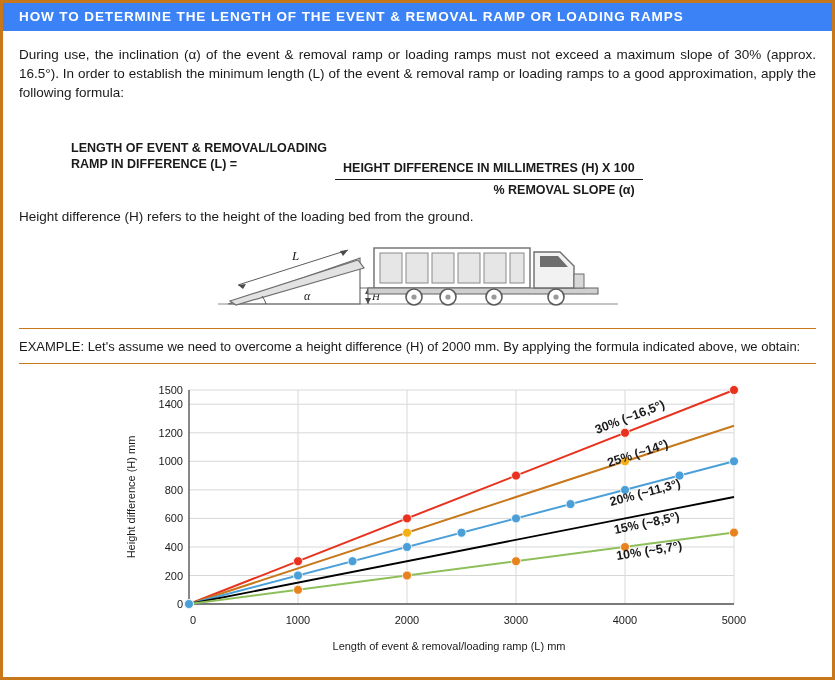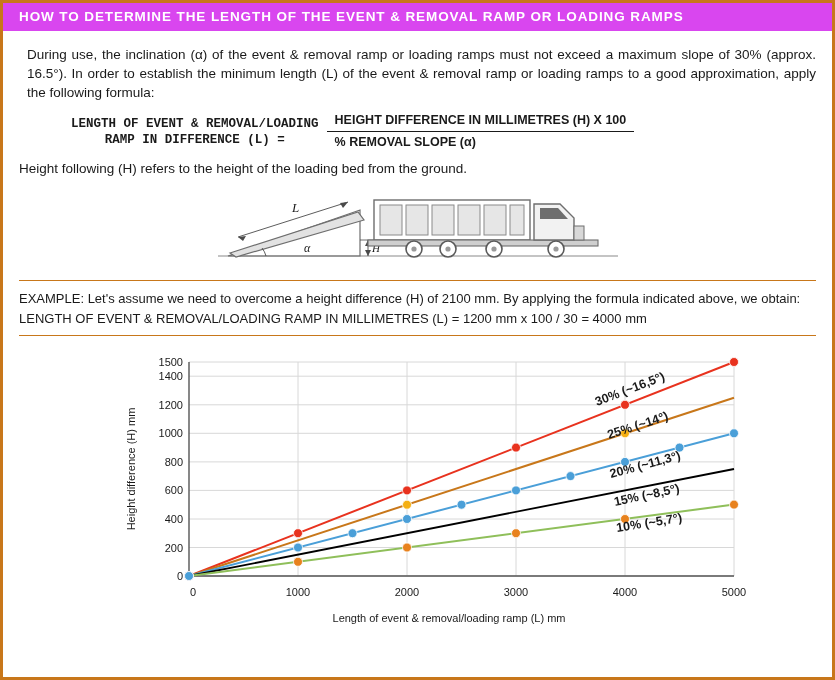--- a/index.html
+++ b/index.html
@@ -16,61 +16,61 @@
   .page {
     position: relative;
     width: 835px;
     height: 680px;
     box-sizing: border-box;
     border: 3px solid #c8771a;
     background: #ffffff;
     overflow: hidden;
   }
   .title-bar {
-    background: #d946ef;
+    background: #3b82f6;
     color: #ffffff;
     font-weight: bold;
     font-size: 13.5px;
     letter-spacing: 0.9px;
     padding: 6px 0 7px 16px;
     box-sizing: border-box;
     height: 28px;
     line-height: 16px;
   }
   .body-wrap {
     padding: 10px 16px 0 16px;
     box-sizing: border-box;
   }
   p.intro {
     font-size: 13.5px;
     line-height: 19px;
-    margin: 4px 0 10px 8px;
+    margin: 4px 0 10px 0;
     text-align: justify;
   }
   .formula {
     display: flex;
     flex-direction: row;
     align-items: center;
     justify-content: flex-start;
     margin: 4px 0 6px 0;
     padding-left: 52px;
   }
   .formula-left {
     font-weight: bold;
     font-size: 12.5px;
     line-height: 16px;
-    text-align: center;
+    text-align: left;
     padding-right: 8px;
-    font-family: Liberation Mono, monospace;
   }
   .formula-right {
-    text-align: left;
+    text-align: right;
     font-weight: bold;
     font-size: 12.5px;
     line-height: 17px;
+    margin-top: 48px;
   }
   .frac-top {
     padding: 0 8px 2px 8px;
     border-bottom: 1.5px solid #1a1a1a;
   }
   .frac-bottom {
     padding: 2px 8px 0 8px;
   }
   .height-note {
     font-size: 13.5px;
@@ -126,21 +126,21 @@
       <div class="formula-left">
         <div>LENGTH OF EVENT &amp; REMOVAL/LOADING</div>
         <div>RAMP IN DIFFERENCE (L) =</div>
       </div>
       <div class="formula-right">
         <div class="frac-top">HEIGHT DIFFERENCE IN MILLIMETRES (H) X 100</div>
         <div class="frac-bottom">% REMOVAL SLOPE (α)</div>
       </div>
     </div>
 
-    <div class="height-note">Height following (H) refers to the height of the loading bed from the ground.</div>
+    <div class="height-note">Height difference (H) refers to the height of the loading bed from the ground.</div>
 
     <div class="truck-area">
       <svg class="truck-svg" width="420" height="90" viewBox="0 0 420 90">
 
         <line x1="10" y1="74" x2="410" y2="74" stroke="#8a8a8a" stroke-width="1.2"></line>
 
         <polygon points="20,74 152,74 152,28" fill="none" stroke="#6e6e6e" stroke-width="1.2"></polygon>
 
         <polygon points="22,71 150,30 156,38 28,75" fill="#e2e2e2" stroke="#6e6e6e" stroke-width="1.2"></polygon>
 
@@ -185,22 +185,21 @@
           <circle cx="240" cy="67" r="2.6"></circle>
           <circle cx="286" cy="67" r="2.6"></circle>
           <circle cx="348" cy="67" r="2.6"></circle>
         </g>
       </svg>
     </div>
 
     <hr class="sep">
 
     <div class="example">
-      <div>EXAMPLE: Let's assume we need to overcome a height difference (H) of 2100 mm. By applying the formula indicated above, we obtain:</div>
-      <div>LENGTH OF EVENT &amp; REMOVAL/LOADING RAMP IN MILLIMETRES (L) = 1200 mm x 100 / 30 = 4000 mm</div>
+      <div>EXAMPLE: Let's assume we need to overcome a height difference (H) of 2000 mm. By applying the formula indicated above, we obtain:</div>
     </div>
 
     <hr class="sep">
 
 
     <div class="chart-area">
       <svg class="chart-svg" width="803" height="288" viewBox="0 0 803 288">
 
         <g stroke="#d8d8d8" stroke-width="1">
           <line x1="170" y1="232" x2="715" y2="232"></line>

